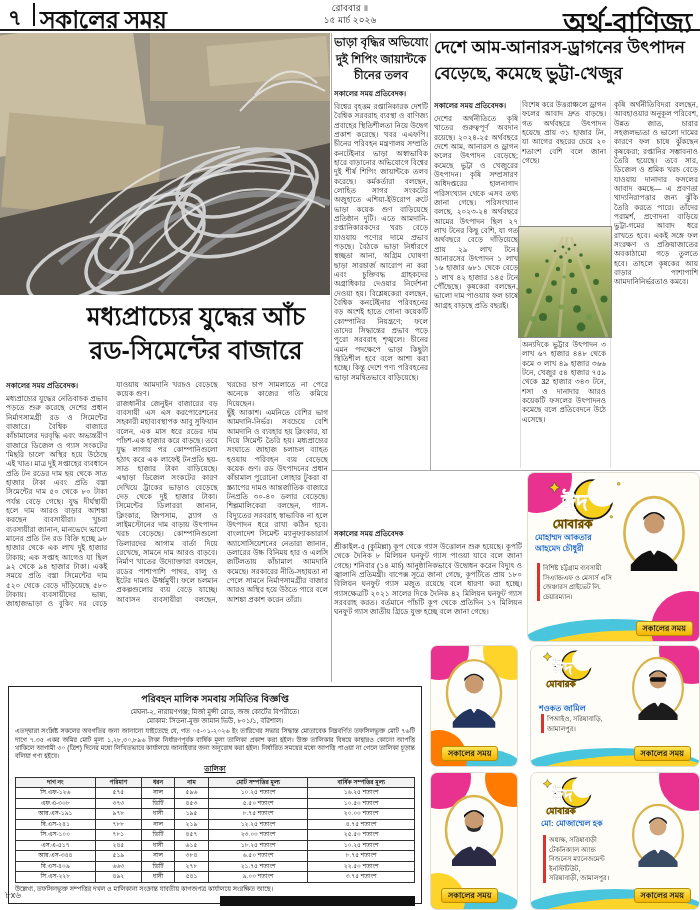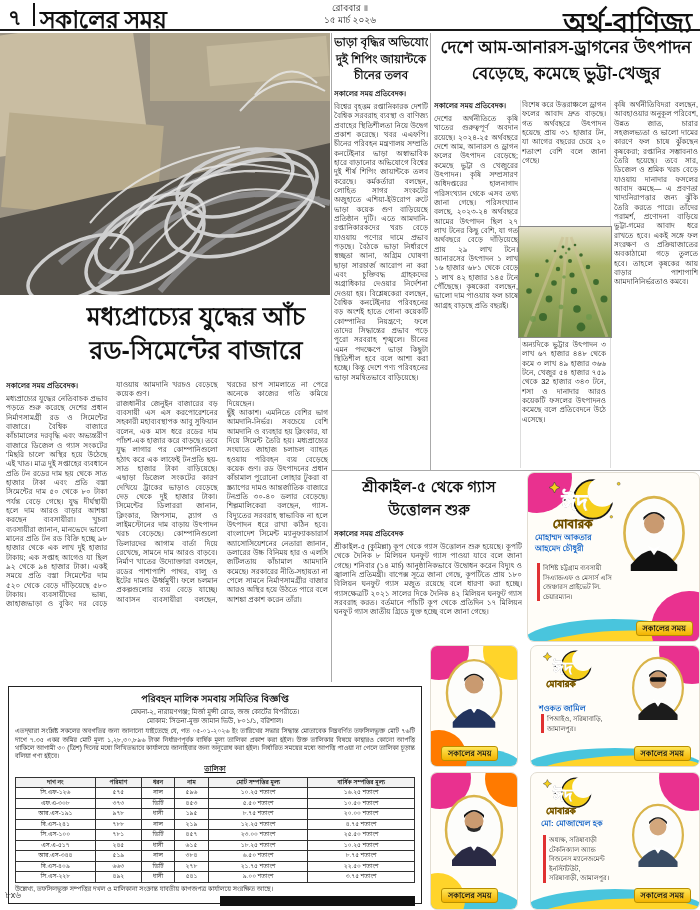--- a/index.html
+++ b/index.html
@@ -8,26 +8,26 @@
   .abs{position:absolute;}
   .just{text-align:justify;}
   .t7{font-size:7.3px;line-height:1.28;}
   .t65{font-size:6.4px;line-height:1.3;}
   .byline{font-weight:bold;font-size:7.2px;margin-bottom:2px;}
   .rule-h{position:absolute;background:#1a1a1a;}
   .rule-thin{position:absolute;background:#aaa;}
   
   .pgnum{font-size:21px;font-weight:bold;}
   .masthead{font-size:24px;font-weight:900;letter-spacing:-.5px;white-space:nowrap;}
-  .dateblock{font-size:9px;line-height:1.3;text-align:center;font-family:Liberation Serif, serif;}
+  .dateblock{font-size:9px;line-height:1.3;text-align:center;}
   .section{font-size:27px;font-weight:bold;white-space:nowrap;}
   
   .hl-lead{font-size:25px;line-height:1.35;font-weight:900;text-align:center;white-space:nowrap;padding-left:31px;}
   .hl-mid{font-size:11.5px;line-height:1.45;font-weight:900;text-align:center;white-space:nowrap;overflow:hidden;}
-  .hl-right{font-size:17px;line-height:1.5;font-weight:900;text-align:center;white-space:nowrap;overflow:hidden;}
+  .hl-right{font-size:17px;line-height:1.5;font-weight:900;text-align:left;white-space:nowrap;overflow:hidden;}
   .hl-gas{font-size:15px;line-height:1.5;font-weight:900;text-align:center;white-space:nowrap;overflow:hidden;}
   .cols3{column-count:3;column-gap:9px;}
   
   .card{position:absolute;background:#fffdf8;border:1px solid #e2ddd2;border-radius:7px;overflow:hidden;}
   .blob{position:absolute;border-radius:50%;display:block;font-style:normal;}
   .band{position:absolute;display:block;font-style:normal;}
   .plogo{position:absolute;background:linear-gradient(#ffe658,#f3b300);color:#111;border:1px solid #b98f00;
          font-weight:900;font-size:8px;line-height:1;padding:2.5px 6px;border-radius:3px;white-space:nowrap;}
   .adname{font-weight:900;color:#1363c6;font-size:8px;line-height:1.35;white-space:nowrap;}
   .addesc{font-size:6.6px;line-height:1.45;border-left:3px solid #e03131;padding-left:3px;color:#222;}
@@ -170,24 +170,20 @@
           <circle cx="45" cy="50" r="1.8"></circle>
           <circle cx="42" cy="80" r="2.4"></circle>
         <circle cx="70" cy="90" r="3"></circle>
           <circle cx="14" cy="92" r="3"></circle>
       </g>
     </svg>
   </div>
   <div class="abs t7 just" style="left:522px;top:340px;width:84px;height:128px;overflow:hidden;">অন্যদিকে ভুট্টার উৎপাদন ৩ লাখ ৬৭ হাজার ৪৪৮ থেকে কমে ৩ লাখ ৪৯ হাজার ৩৬৬ টনে, খেজুর ৫৪ হাজার ৭৫৯ থেকে 32 হাজার ৩৪৩ টনে, শসা ও দানাদার আরও কয়েকটি ফসলের উৎপাদনও কমেছে বলে প্রতিবেদনে উঠে এসেছে।</div>
   <div class="abs t7 just" style="left:614px;top:100px;width:84px;height:368px;overflow:hidden;">কৃষি অর্থনীতিবিদরা বলছেন, আবহাওয়ার অনুকূল পরিবেশ, উন্নত জাত, চারার সহজলভ্যতা ও ভালো দামের কারণে ফল চাষে ঝুঁকছেন কৃষকেরা; রপ্তানির সম্ভাবনাও তৈরি হয়েছে। তবে সার, ডিজেল ও শ্রমিক খরচ বেড়ে যাওয়ায় দানাদার ফসলের আবাদ কমছে— এ প্রবণতা খাদ্যনিরাপত্তার জন্য ঝুঁকি তৈরি করতে পারে। তাঁদের পরামর্শ, প্রণোদনা বাড়িয়ে ভুট্টা-গমের আবাদ ধরে রাখতে হবে। একই সঙ্গে ফল সংরক্ষণ ও প্রক্রিয়াজাতের অবকাঠামো গড়ে তুলতে হবে। তাহলে কৃষকের আয় বাড়ার পাশাপাশি আমদানিনির্ভরতাও কমবে।</div>
 
-  <div class="abs hl-gas" style="left:334px;top:476px;width:190px;">
-    <div>শ্রীকাইল-৫ থেকে গ্যাস</div>
-    <div>উত্তোলন শুরু</div>
-  </div>
   <div class="abs" style="left:334px;top:528px;width:188px;height:116px;overflow:hidden;">
     <div class="byline">সকালের সময় প্রতিবেদক</div>
     <div class="t7 just">শ্রীকাইল-৫ (কুমিল্লা) কূপ থেকে গ্যাস উত্তোলন শুরু হয়েছে। কূপটি থেকে দৈনিক ৮ মিলিয়ন ঘনফুট গ্যাস পাওয়া যাবে বলে জানা গেছে। শনিবার (১৪ মার্চ) আনুষ্ঠানিকভাবে উদ্বোধন করেন বিদ্যুৎ ও জ্বালানি প্রতিমন্ত্রী। বাপেক্স সূত্রে জানা গেছে, কূপটিতে প্রায় ১৮০ বিলিয়ন ঘনফুট গ্যাস মজুত রয়েছে বলে ধারণা করা হচ্ছে। গ্যাসক্ষেত্রটি ২০২১ সালের দিকে দৈনিক ৪২ মিলিয়ন ঘনফুট গ্যাস সরবরাহ করত। বর্তমানে পাঁচটি কূপ থেকে প্রতিদিন ১৭ মিলিয়ন ঘনফুট গ্যাস জাতীয় গ্রিডে যুক্ত হচ্ছে বলে জানা গেছে।</div>
   </div>
 
   <div class="card" style="left:527px;top:472px;width:171px;height:168px;">
     <i class="blob" style="left:-26px;top:-30px;width:70px;height:70px;background:#e9318f;"></i>
     <i class="band" style="left:-8px;right:-8px;bottom:-30px;height:52px;background:#49c5dd;border-radius:50%;"></i>
     <i class="band" style="left:-12px;right:-12px;bottom:-40px;height:50px;background:#ffd42a;border-radius:50%;transform:rotate(-3deg);"></i>
     <i class="blob" style="right:-28px;bottom:-26px;width:76px;height:76px;background:#e9318f;"></i>

